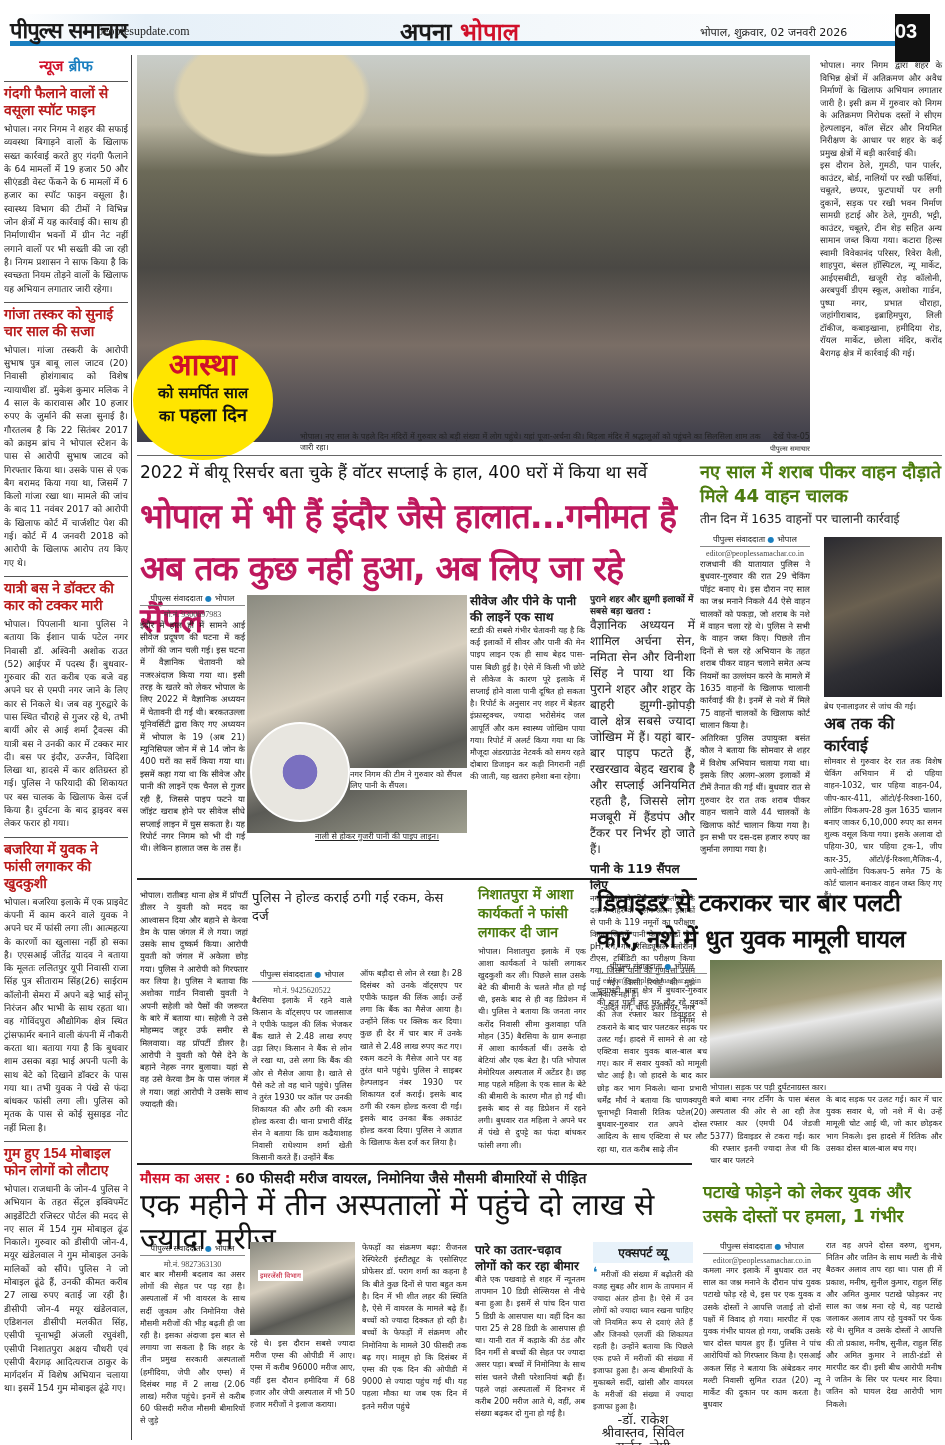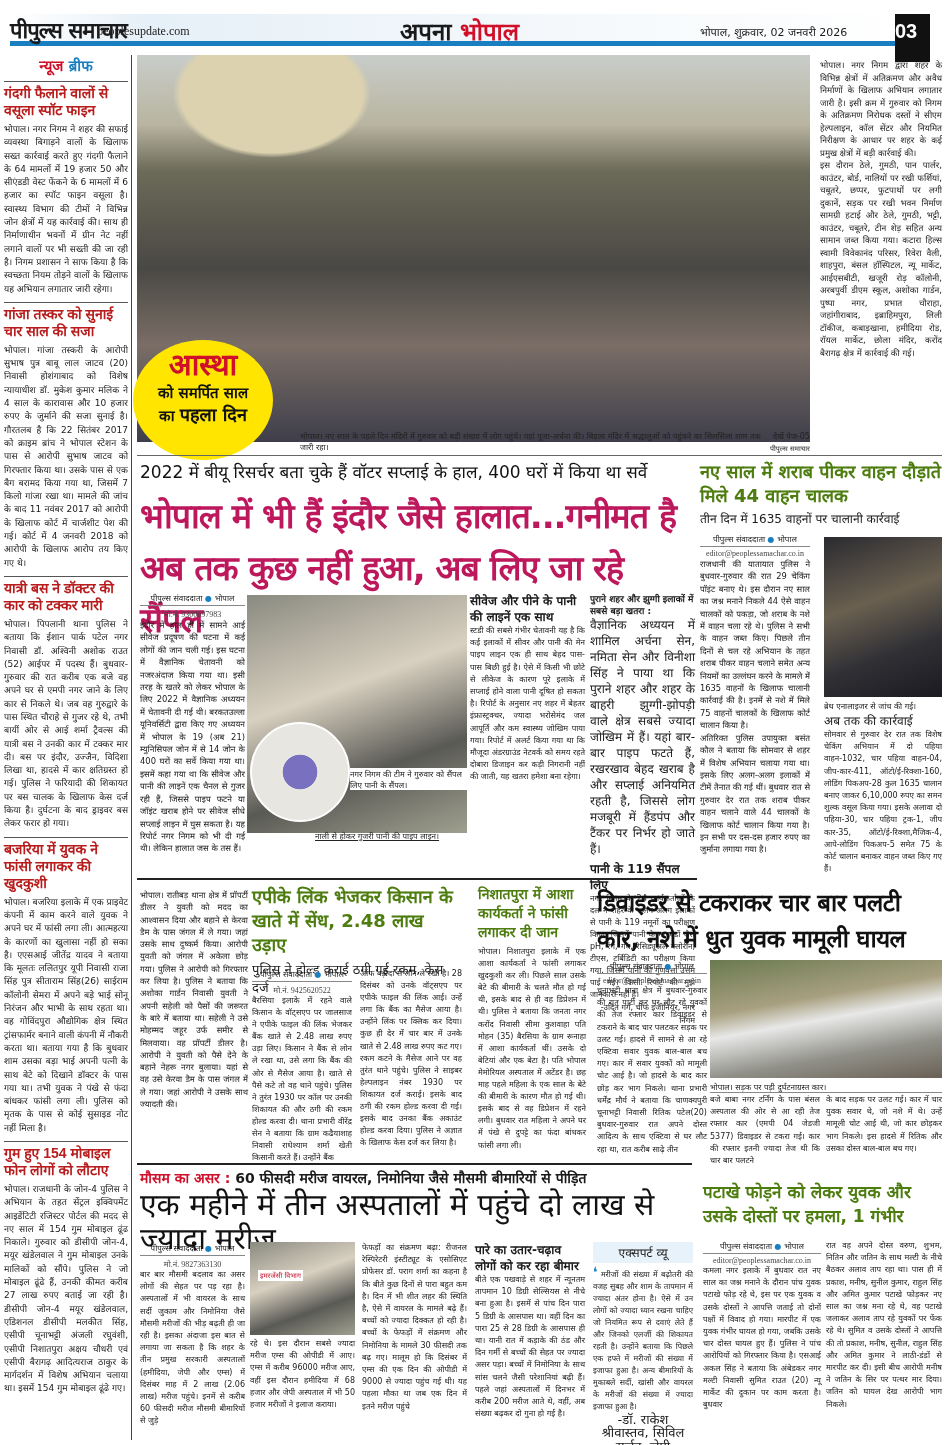--- a/index.html
+++ b/index.html
@@ -34,21 +34,21 @@
 .byline{font-size:8px;text-align:center;border-bottom:1px solid #888;padding-bottom:2px;margin-bottom:2px}
 .byline .dot{color:#1a7fc0}
 .mob{font-size:8px;text-align:center;color:#444;font-family:"Liberation Serif",serif}
 .sub{font-size:12px;font-weight:bold;line-height:16px}
 .hr{height:2px;background:#222;position:absolute}
 .h2{font-size:18px;font-weight:bold;line-height:24px;color:#4d7c0f}
 .h3{font-size:24px;font-weight:bold;line-height:36px;color:#111;letter-spacing:-.5px}
 .hosp-kicker{left:140px;top:1168px;width:545px;font-size:14px;font-weight:bold}
 .hosp-kicker .red{color:#d0102a}
 .hosp-head{left:140px;top:1188px;width:545px;font-size:30px;line-height:34px;color:#111}
-.expert{background:#e8f2fa;text-align:center;font-size:12px;font-weight:normal;padding:2px 0}
+.expert{background:#e8f2fa;text-align:center;font-size:12px;font-weight:bold;padding:2px 0}
 .imgph{background:linear-gradient(160deg,#8a8a80,#d8d0c0 40%,#5a5a55 70%,#a0a090)}
 </style>
 </head>
 <body>
 
 <div class="abs mast">
   <div class="mast-band"></div>
   <div class="mast-line"></div>
   <div class="logo">पीपुल्स समाचार</div>
   <div class="site">◦ <span>peoplesupdate.com</span></div>
@@ -120,32 +120,31 @@
 </div>
 <div class="abs" style="left:700px;top:533px;width:110px">
   <div class="byline"><span>पीपुल्स संवाददाता</span> <span class="dot">●</span> <span>भोपाल</span></div>
   <div class="mob">editor@peoplessamachar.co.in</div>
   <p class="txt" style="font-size:8.3px;line-height:12.4px">राजधानी की यातायात पुलिस ने बुधवार-गुरुवार की रात 29 चेकिंग पॉइंट बनाए थे। इस दौरान नए साल का जश्न मनाने निकले 44 ऐसे वाहन चालकों को पकड़ा, जो शराब के नशे में वाहन चला रहे थे। पुलिस ने सभी के वाहन जब्त किए। पिछले तीन दिनों से चल रहे अभियान के तहत शराब पीकर वाहन चलाने समेत अन्य नियमों का उल्लंघन करने के मामले में 1635 वाहनों के खिलाफ चालानी कार्रवाई की है। इनमें से नशे में मिले 75 वाहनों चालकों के खिलाफ कोर्ट चालान किया है।</p>
   <p class="txt" style="font-size:8.3px;line-height:12.4px">अतिरिक्त पुलिस उपायुक्त बसंत कौल ने बताया कि सोमवार से शहर में विशेष अभियान चलाया गया था। इसके लिए अलग-अलग इलाकों में टीमें तैनात की गई थीं। बुधवार रात से गुरुवार देर रात तक शराब पीकर वाहन चलाने वाले 44 चालकों के खिलाफ कोर्ट चालान किया गया है। इन सभी पर दस-दस हजार रुपए का जुर्माना लगाया गया है।</p>
 </div>
 <div class="abs" style="left:824px;top:537px;width:118px;height:160px;background:linear-gradient(160deg,#2a2a30,#6a6050 40%,#303035 70%,#1a1a20)"></div>
 <div class="abs caption" style="left:824px;top:700px;width:118px">ब्रेथ एनालाइजर से जांच की गई।</div>
 <div class="abs" style="left:824px;top:712px;width:118px">
-  <div style="font-size:12px;font-weight:normal">अब तक की कार्रवाई</div>
+  <div style="font-size:16px;font-weight:bold">अब तक की कार्रवाई</div>
   <p class="txt" style="font-size:8px;line-height:12.2px">सोमवार से गुरुवार देर रात तक विशेष चेकिंग अभियान में दो पहिया वाहन-1032, चार पहिया वाहन-04, जीप-कार-411, ऑटो/ई-रिक्शा-160, लोडिंग पिकअप-28 कुल 1635 चालान बनाए जाकर 6,10,000 रुपए का समन शुल्क वसूल किया गया। इसके अलावा दो पहिया-30, चार पहिया ट्रक-1, जीप कार-35, ऑटो/ई-रिक्शा,मैजिक-4, आपे-लोडिंग पिकअप-5 समेत 75 के कोर्ट चालान बनाकर वाहन जब्त किए गए हैं।</p>
 </div>
 
 <div class="hr" style="left:137px;top:878px;width:560px"></div>
 
 <div class="abs" style="left:140px;top:885px;width:108px">
   <p class="txt" style="font-size:8.3px;line-height:12.3px;margin-top:4px">भोपाल। रातीबड़ थाना क्षेत्र में प्रॉपर्टी डीलर ने युवती को मदद का आश्वासन दिया और बहाने से केरवा डैम के पास जंगल में ले गया। जहां उसके साथ दुष्कर्म किया। आरोपी युवती को जंगल में अकेला छोड़ गया। पुलिस ने आरोपी को गिरफ्तार कर लिया है। पुलिस ने बताया कि अशोका गार्डन निवासी युवती ने अपनी सहेली को पैसों की जरूरत के बारे में बताया था। सहेली ने उसे मोहम्मद जहूर उर्फ समीर से मिलवाया। वह प्रॉपर्टी डीलर है। आरोपी ने युवती को पैसे देने के बहाने नेहरू नगर बुलाया। यहां से वह उसे केरवा डैम के पास जंगल में ले गया। जहां आरोपी ने उसके साथ ज्यादती की।</p>
 </div>
 
 <div class="abs" style="left:252px;top:885px;width:210px">
-  <div class="h2" style="font-size:18px;line-height:24px">एपीके लिंक भेजकर किसान के खाते में सेंध, 2.48 लाख उड़ाए</div>
   <div style="font-size:13px;margin:3px 0">पुलिस ने होल्ड कराई ठगी गई रकम, केस दर्ज</div>
 </div>
 <div class="abs" style="left:252px;top:968px;width:100px">
   <div class="byline"><span>पीपुल्स संवाददाता</span> <span class="dot">●</span> <span>भोपाल</span></div>
   <div class="mob">मो.नं. 9425620522</div>
   <p class="txt" style="font-size:8px;line-height:12.1px">बैरसिया इलाके में रहने वाले किसान के वॉट्सएप पर जालसाज ने एपीके फाइल की लिंक भेजकर बैंक खाते से 2.48 लाख रुपए उड़ा लिए। किसान ने बैंक से लोन ले रखा था, उसे लगा कि बैंक की ओर से मैसेज आया है। खाते से पैसे कटे तो वह थाने पहुंचे। पुलिस ने तुरंत 1930 पर कॉल पर उनकी शिकायत की और ठगी की रकम होल्ड करवा दी। थाना प्रभारी वीरेंद्र सेन ने बताया कि ग्राम कढैयाशाह निवासी राधेश्याम शर्मा खेती किसानी करते हैं। उन्होंने बैंक</p>
 </div>
 <div class="abs" style="left:360px;top:968px;width:102px">
   <p class="txt" style="font-size:8px;line-height:12.1px">ऑफ बड़ौदा से लोन ले रखा है। 28 दिसंबर को उनके वॉट्सएप पर एपीके फाइल की लिंक आई। उन्हें लगा कि बैंक का मैसेज आया है। उन्होंने लिंक पर क्लिक कर दिया। कुछ ही देर में चार बार में उनके खाते से 2.48 लाख रुपए कट गए। रकम कटने के मैसेज आने पर वह तुरंत थाने पहुंचे। पुलिस ने साइबर हेल्पलाइन नंबर 1930 पर शिकायत दर्ज कराई। इसके बाद ठगी की रकम होल्ड करवा दी गई। इसके बाद उनका बैंक अकाउंट होल्ड करवा दिया। पुलिस ने अज्ञात के खिलाफ केस दर्ज कर लिया है।</p>
 </div>

